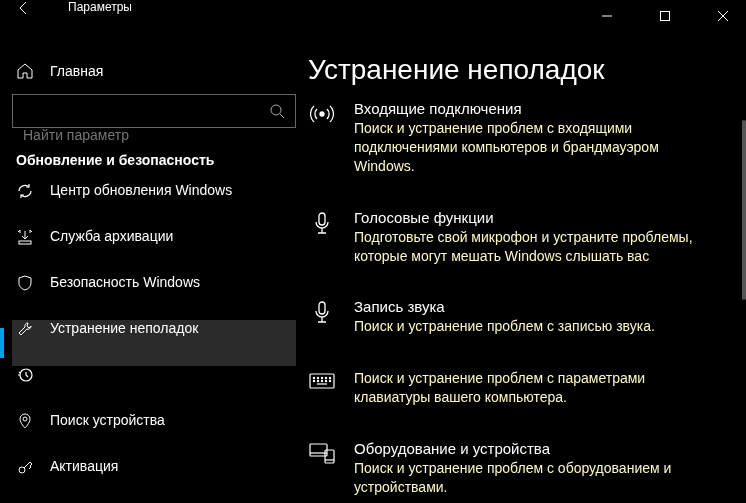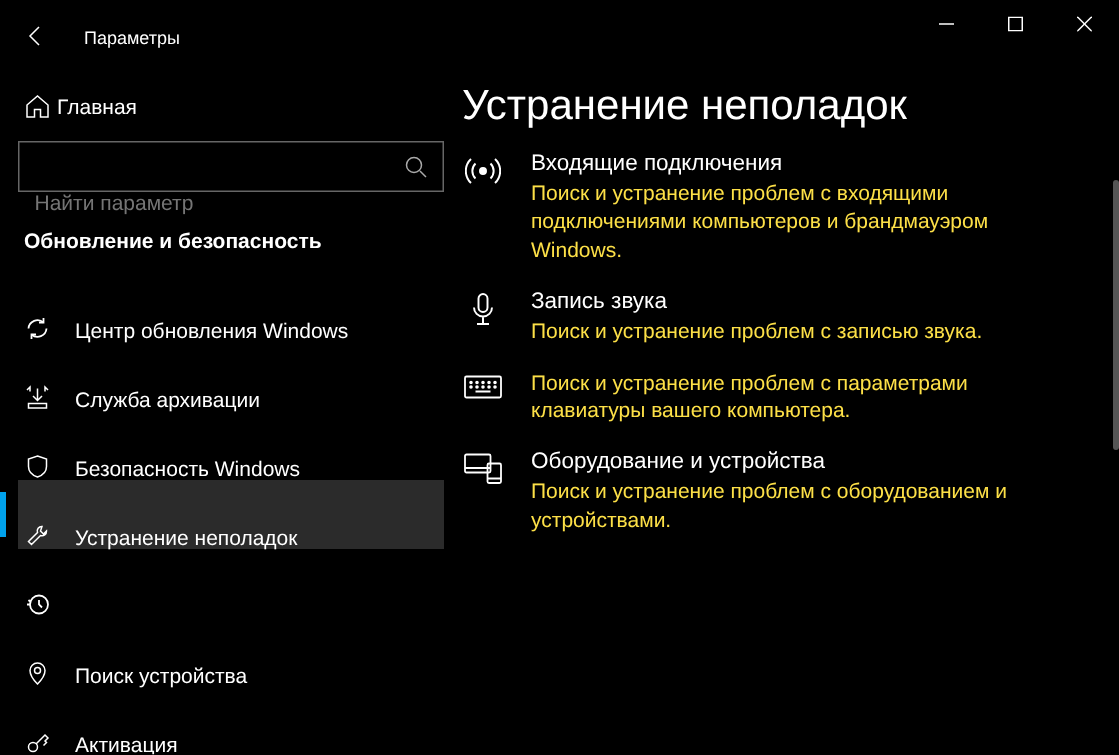--- a/index.html
+++ b/index.html
@@ -4,80 +4,80 @@
 <style>
 * { margin: 0; padding: 0; box-sizing: border-box; }
 body {
   width: 746px; height: 503px;
   background: #000; color: #fff;
   font-family: "Segoe UI", Tahoma, sans-serif;
   font-size: 13px; overflow: hidden;
   display: flex; flex-direction: column;
 }
 .titlebar {
-  height: 32px; display: flex; align-items: flex-end;
-  padding-left: 12px; flex-shrink: 0;
+  height: 32px; display: flex; align-items: flex-start;
+  padding-left: 12px; flex-shrink: 0; gap: 12px;
 }
 .titlebar .back { width: 24px; display: flex; align-items: center; justify-content: center; }
 .titlebar .title { margin-left: 20px; font-size: 12px; }
 .titlebar .spacer { flex: 1; }
 .winbtn { width: 46px; height: 32px; display: flex; align-items: center; justify-content: center; }
 .body { display: flex; flex: 1; min-height: 0; }
 .sidebar {
   width: 308px; flex-shrink: 0;
   padding: 24px 12px 0 12px;
   display: flex; flex-direction: column;
   overflow: hidden;
 }
 .home-row {
-  display: flex; align-items: center; gap: 4px;
+  display: flex; align-items: center; gap: 16px;
   padding: 6px 4px 14px 4px;
 }
 .home-row .label { font-size: 14px; }
 .searchbox {
   height: 34px; border: 1px solid #666;
   display: flex; align-items: center;
   padding: 0 10px; margin-bottom: 18px;
 }
 .searchbox input {
   flex: 1; background: transparent; border: none;
   color: #aaa; font-size: 14px; outline: none; margin-top: 48px;
 }
 .section-header {
   font-size: 14px; font-weight: 700;
   padding: 6px 4px 14px 4px;
 }
 .nav { display: flex; flex-direction: column; }
 .nav-item {
-  display: flex; align-items: flex-end; gap: 16px;
+  display: flex; align-items: flex-start; gap: 16px;
   height: 46px; padding: 0 4px;
   font-size: 14px; position: relative;
   cursor: default;
 }
 .nav-item.selected { background: #2b2b2b; }
 .nav-item.selected::before {
   content: ""; position: absolute;
   left: -12px; top: 8px; bottom: 8px; width: 4px;
   background: #00a2ed;
 }
 .nav-icon { width: 18px; height: 18px; display: flex; align-items: center; justify-content: center; flex-shrink: 0; }
 .main {
   flex: 1; padding: 22px 26px 0 0;
   overflow: hidden; position: relative;
 }
 .main h1 {
   font-size: 28px; font-weight: 400;
   margin-bottom: 14px;
 }
-.troubleshooters { display: flex; flex-direction: column; gap: 16px; }
+.troubleshooters { display: flex; flex-direction: column; gap: 33px; }
 .ts-item { display: flex; gap: 18px; }
 .ts-icon { width: 28px; flex-shrink: 0; display: flex; justify-content: center; padding-top: 2px; }
 .ts-text { flex: 1; }
 .ts-title { font-size: 15px; margin-bottom: 2px; }
-.ts-desc { font-size: 14px; color: #fde047; line-height: 1.35; }
+.ts-desc { font-size: 14px; color: #fef9c3; line-height: 1.35; }
 .scrollbar {
   position: absolute; right: 0; top: 88px;
   width: 4px; height: 180px; background: #555;
   border-radius: 2px;
 }
 svg { display: block; }
 </style>
 </head>
 <body>
 
@@ -198,20 +198,32 @@
       <div class="ts-item">
         <div class="ts-icon">
           <svg width="24" height="24" viewBox="0 0 24 24" stroke="#fff" fill="none" stroke-width="1.3">
               <circle cx="12" cy="12" r="2" fill="#fff"></circle>
               <path d="M7 7a7 7 0 0 0 0 10M17 7a7 7 0 0 1 0 10M4 4a11 11 0 0 0 0 16M20 4a11 11 0 0 1 0 16"></path>
             </svg>
         </div>
         <div class="ts-text">
           <div class="ts-title">Входящие подключения</div>
           <div class="ts-desc">Поиск и устранение проблем с входящими подключениями компьютеров и брандмауэром Windows.</div>
+        </div>
+      </div>
+      <div class="ts-item">
+        <div class="ts-icon">
+          <svg width="22" height="26" viewBox="0 0 22 26" stroke="#fff" fill="none" stroke-width="1.3">
+              <rect x="8" y="2" width="6" height="12" rx="3"></rect>
+              <path d="M5 11a6 6 0 0 0 12 0M11 17v5M7 22h8"></path>
+            </svg>
+        </div>
+        <div class="ts-text">
+          <div class="ts-title">Голосовые функции</div>
+          <div class="ts-desc">Подготовьте свой микрофон и устраните проблемы, которые могут мешать Windows слышать вас</div>
         </div>
       </div>
       <div class="ts-item">
         <div class="ts-icon">
           <svg width="22" height="26" viewBox="0 0 22 26" stroke="#fff" fill="none" stroke-width="1.3">
               <rect x="8" y="2" width="6" height="12" rx="3"></rect>
               <path d="M5 11a6 6 0 0 0 12 0M11 17v5M7 22h8"></path>
             </svg>
         </div>
         <div class="ts-text">

